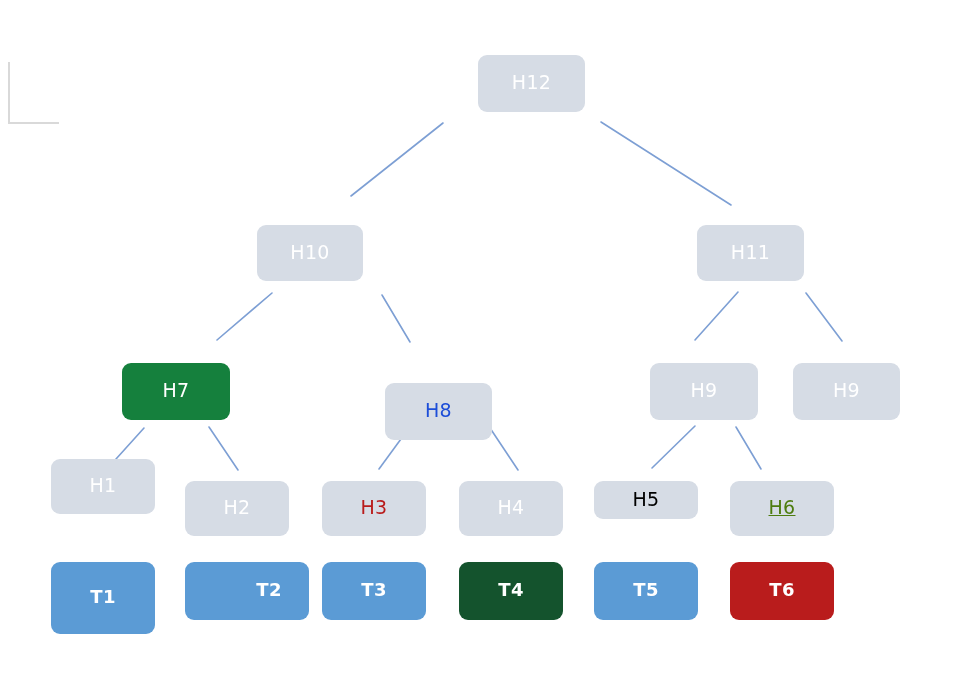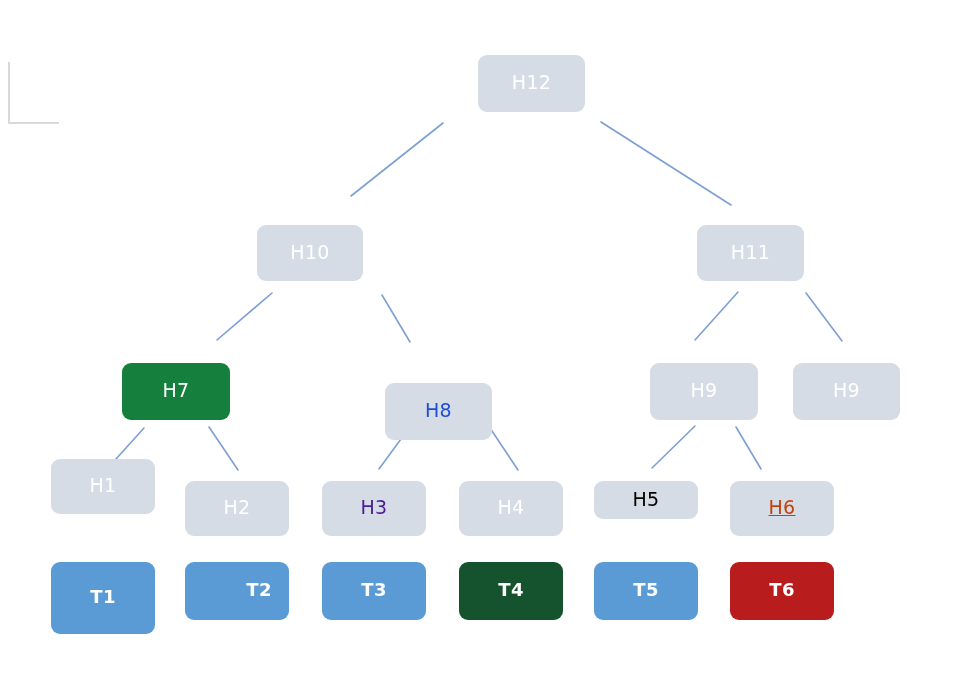--- a/index.html
+++ b/index.html
@@ -103,36 +103,36 @@
       </div>
       <div class="node gray" style="left: 793px; top: 363px; width: 107px; height: 57px; background: rgb(214, 220, 229); color: rgb(255, 255, 255);">
         <span class="node-label">H9</span>
       </div>
       <div class="node gray" style="left: 51px; top: 459px; width: 104px; height: 55px; background: rgb(214, 220, 229); color: rgb(255, 255, 255);">
         <span class="node-label">H1</span>
       </div>
       <div class="node gray" style="left: 185px; top: 481px; width: 104px; height: 55px; background: rgb(214, 220, 229); color: rgb(255, 255, 255);">
         <span class="node-label">H2</span>
       </div>
-      <div class="node gray" style="left: 322px; top: 481px; width: 104px; height: 55px; background: rgb(214, 220, 229); color: #4c1d95;">
+      <div class="node gray" style="left: 322px; top: 481px; width: 104px; height: 55px; background: rgb(214, 220, 229); color: #b91c1c;">
         <span class="node-label">H3</span>
       </div>
       <div class="node gray" style="left: 459px; top: 481px; width: 104px; height: 55px; background: rgb(214, 220, 229); color: rgb(255, 255, 255);">
         <span class="node-label">H4</span>
       </div>
       <div class="node gray" style="left: 594px; top: 481px; width: 104px; height: 38px; background: rgb(214, 220, 229); color: #000000;">
         <span class="node-label">H5</span>
       </div>
-      <div class="node gray" style="left: 730px; top: 481px; width: 104px; height: 55px; background: rgb(214, 220, 229); color: #c2410c; text-decoration: underline;">
+      <div class="node gray" style="left: 730px; top: 481px; width: 104px; height: 55px; background: rgb(214, 220, 229); color: #4d7c0f; text-decoration: underline;">
         <span class="node-label">H6</span>
       </div>
       <div class="node blue" style="left: 51px; top: 562px; width: 104px; height: 72px; background: rgb(91, 155, 213); color: rgb(255, 255, 255);">
         <span class="node-label">T1</span>
       </div>
-      <div class="node blue" style="left: 185px; top: 562px; width: 104px; height: 58px; background: rgb(91, 155, 213); color: rgb(255, 255, 255); padding-left: 44px;">
+      <div class="node blue" style="left: 185px; top: 562px; width: 124px; height: 58px; background: rgb(91, 155, 213); color: rgb(255, 255, 255); padding-left: 44px;">
         <span class="node-label">T2</span>
       </div>
       <div class="node blue" style="left: 322px; top: 562px; width: 104px; height: 58px; background: rgb(91, 155, 213); color: rgb(255, 255, 255);">
         <span class="node-label">T3</span>
       </div>
       <div class="node blue" style="left: 459px; top: 562px; width: 104px; height: 58px; background: #14532d; color: rgb(255, 255, 255);">
         <span class="node-label">T4</span>
       </div>
       <div class="node blue" style="left: 594px; top: 562px; width: 104px; height: 58px; background: rgb(91, 155, 213); color: rgb(255, 255, 255);">
         <span class="node-label">T5</span>

